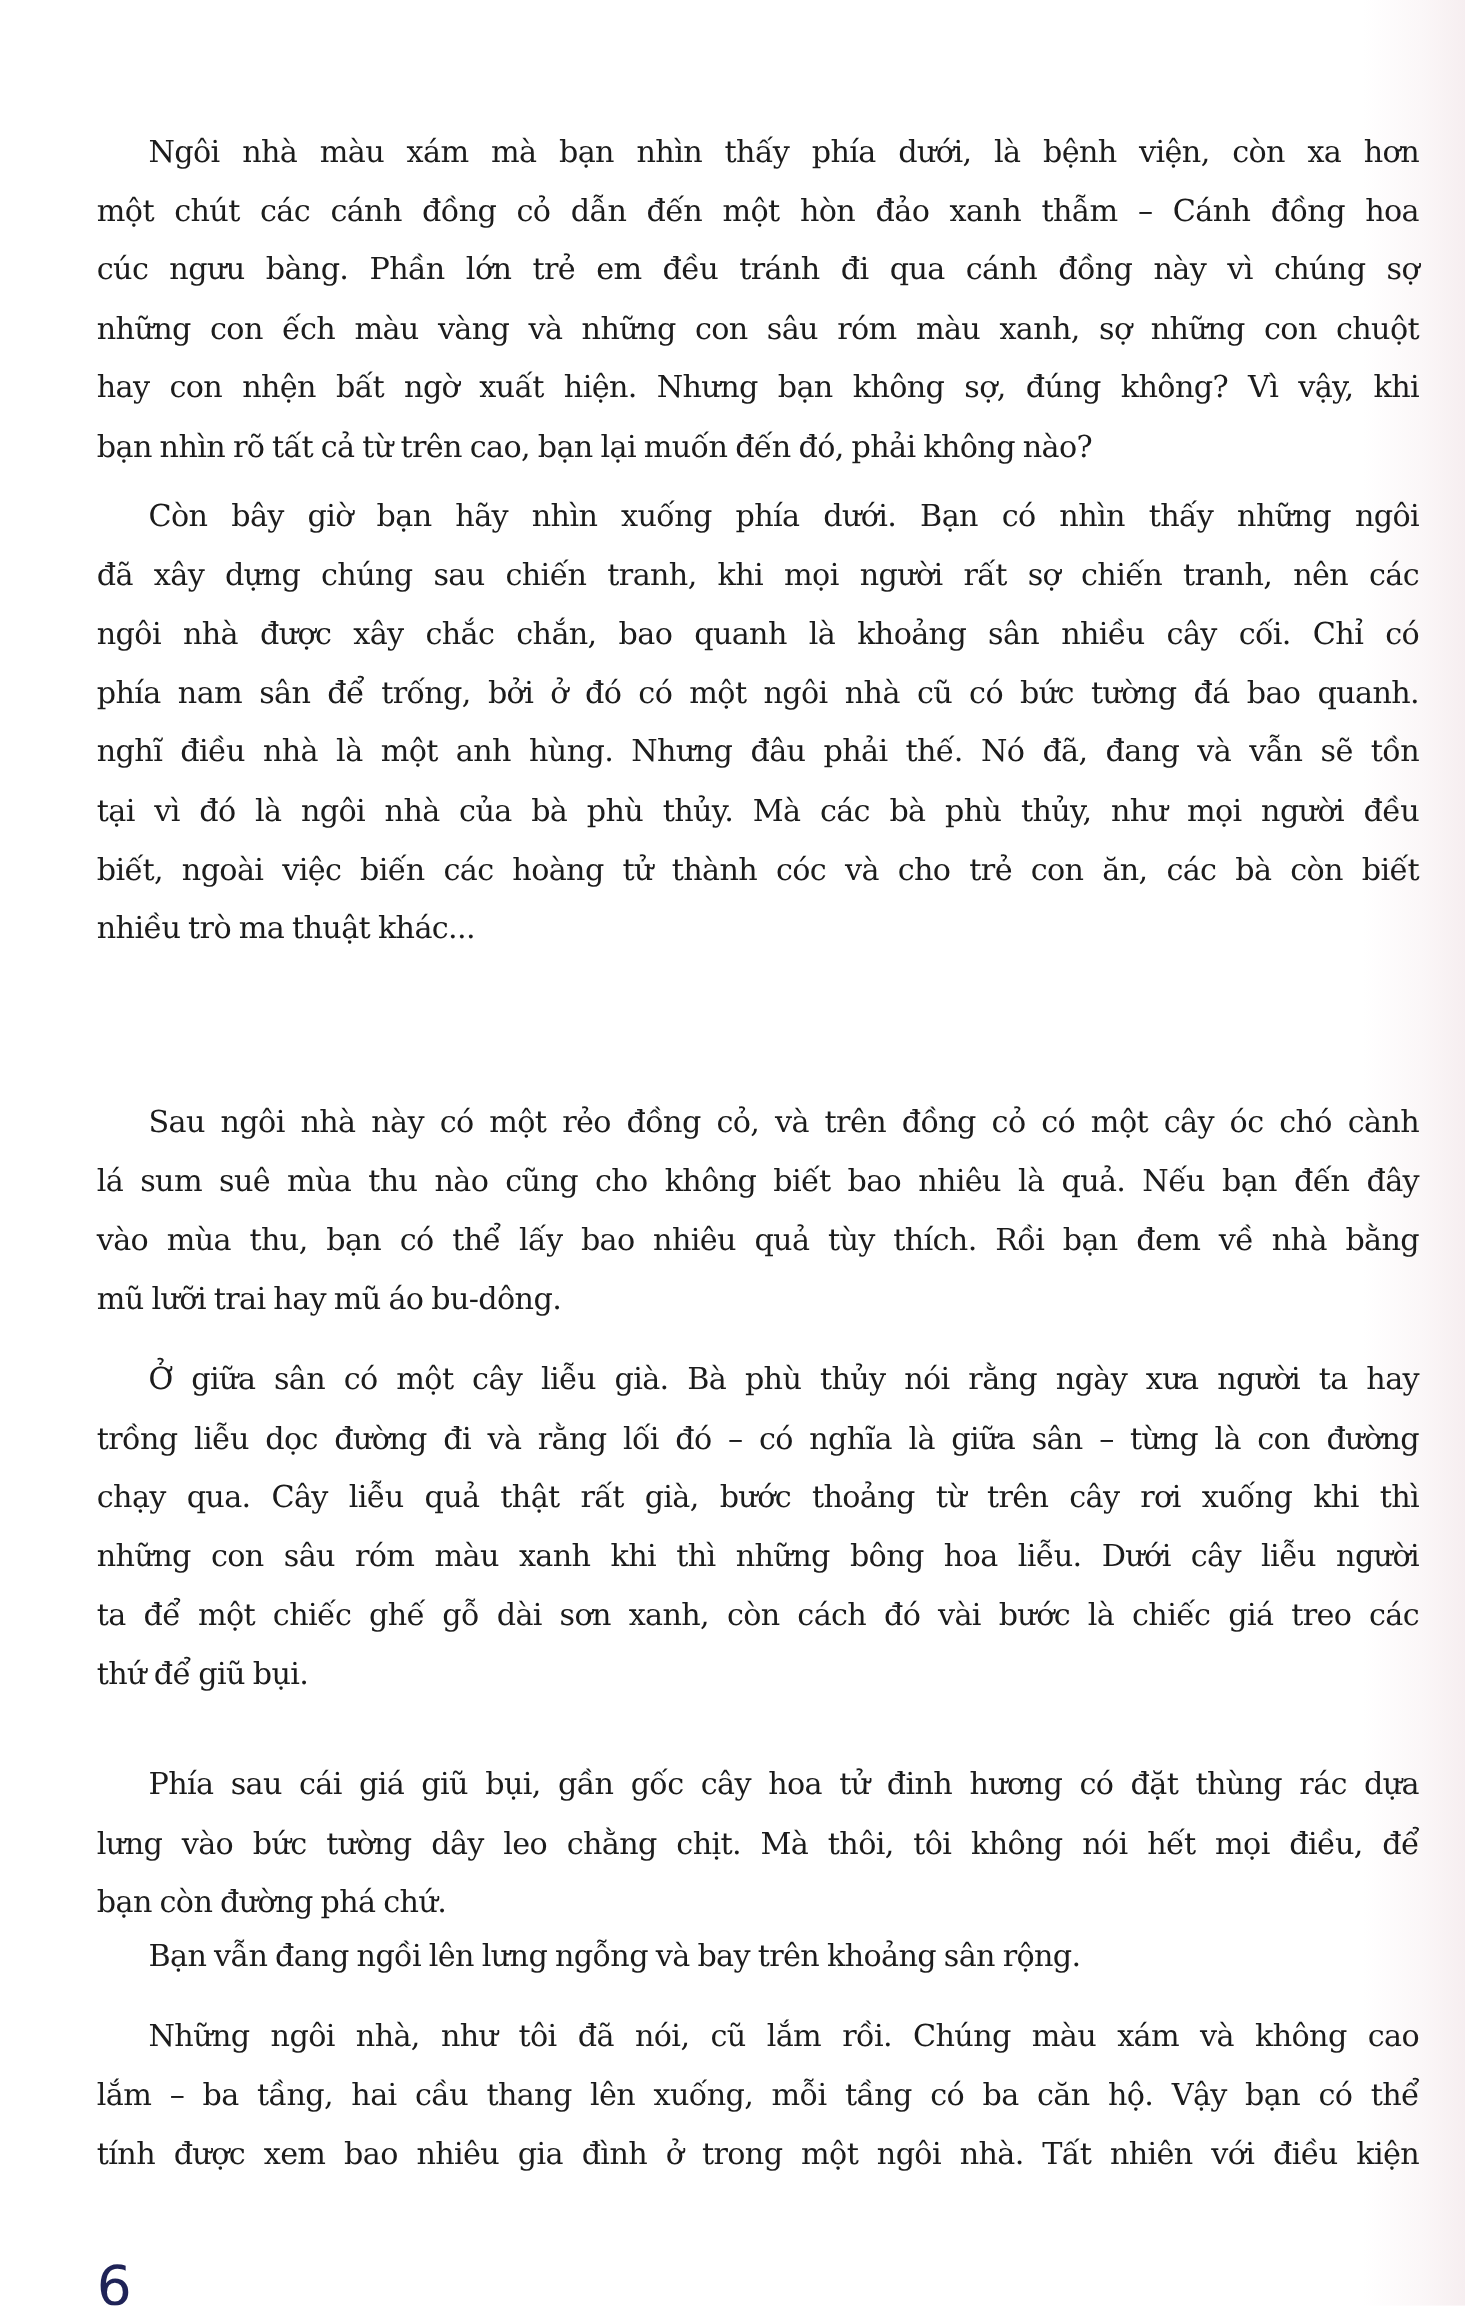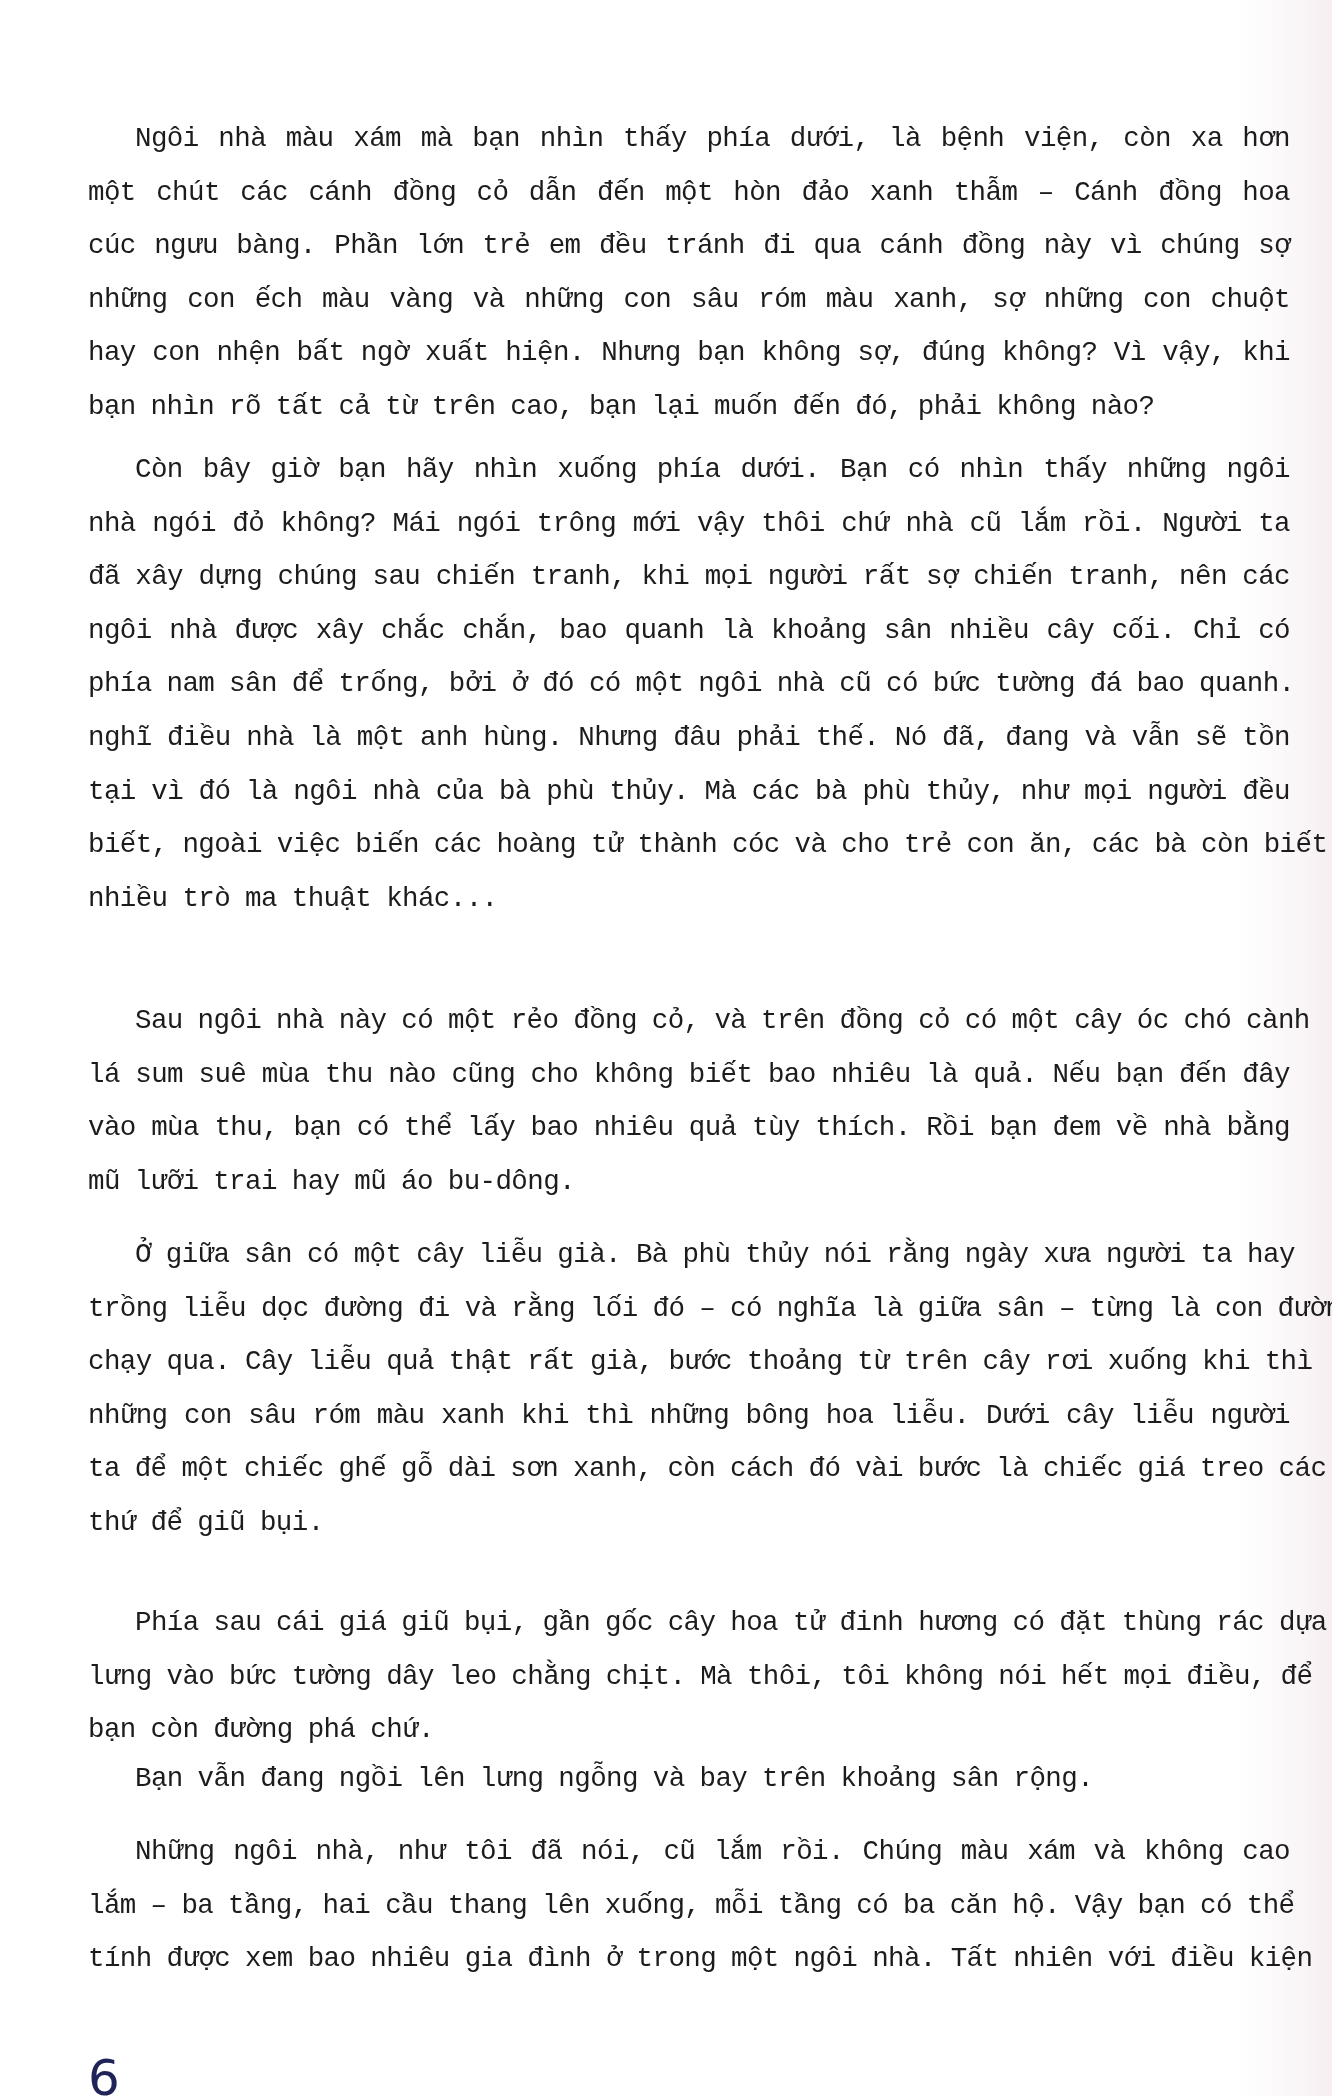--- a/index.html
+++ b/index.html
@@ -6,21 +6,21 @@
   body {
     width: 1332px; height: 2096px; overflow: hidden;
     background: linear-gradient(to right, #ffffff 0%, #ffffff 93%, #fbf7f8 97%, #f6eef0 100%);
     position: relative;
     font-family: "DejaVu Serif", "Liberation Serif", serif;
     color: #1c1c1c;
   }
   .page-body {
     position: absolute; left: 88px; top: 0; width: 1202px;
   }
-  .para { position: absolute; left: 0; width: 1202px; margin: 0; font-family: Liberation Mono, monospace; }
+  .para { position: absolute; left: 0; width: 1202px; margin: 0; }
   .line {
     display: block;
     height: 53.6px;
     line-height: 53.6px;
     font-size: 27.5px;
     white-space: nowrap;
     text-align: justify;
     text-align-last: justify;
     letter-spacing: -0.6px;
     word-spacing: -1px;
@@ -42,21 +42,20 @@
     <span class="line first">Ngôi nhà màu xám mà bạn nhìn thấy phía dưới, là bệnh viện, còn xa hơn</span>
     <span class="line">một chút các cánh đồng cỏ dẫn đến một hòn đảo xanh thẫm – Cánh đồng hoa</span>
     <span class="line">cúc ngưu bàng. Phần lớn trẻ em đều tránh đi qua cánh đồng này vì chúng sợ</span>
     <span class="line">những con ếch màu vàng và những con sâu róm màu xanh, sợ những con chuột</span>
     <span class="line">hay con nhện bất ngờ xuất hiện. Nhưng bạn không sợ, đúng không? Vì vậy, khi</span>
     <span class="line last">bạn nhìn rõ tất cả từ trên cao, bạn lại muốn đến đó, phải không nào?</span>
   </p>
 
   <p class="para" style="top:443px">
     <span class="line first">Còn bây giờ bạn hãy nhìn xuống phía dưới. Bạn có nhìn thấy những ngôi</span>
-    <span class="line">nhà ngói đỏ không? Mái ngói trông mới vậy thôi chứ nhà cũ lắm rồi. Người ta</span>
     <span class="line">đã xây dựng chúng sau chiến tranh, khi mọi người rất sợ chiến tranh, nên các</span>
     <span class="line">ngôi nhà được xây chắc chắn, bao quanh là khoảng sân nhiều cây cối. Chỉ có</span>
     <span class="line">phía nam sân để trống, bởi ở đó có một ngôi nhà cũ có bức tường đá bao quanh.</span>
     <span class="line">nghĩ điều nhà là một anh hùng. Nhưng đâu phải thế. Nó đã, đang và vẫn sẽ tồn</span>
     <span class="line">tại vì đó là ngôi nhà của bà phù thủy. Mà các bà phù thủy, như mọi người đều</span>
     <span class="line">biết, ngoài việc biến các hoàng tử thành cóc và cho trẻ con ăn, các bà còn biết</span>
     <span class="line last">nhiều trò ma thuật khác...</span>
   </p>
 
   <p class="para" style="top:994px">

